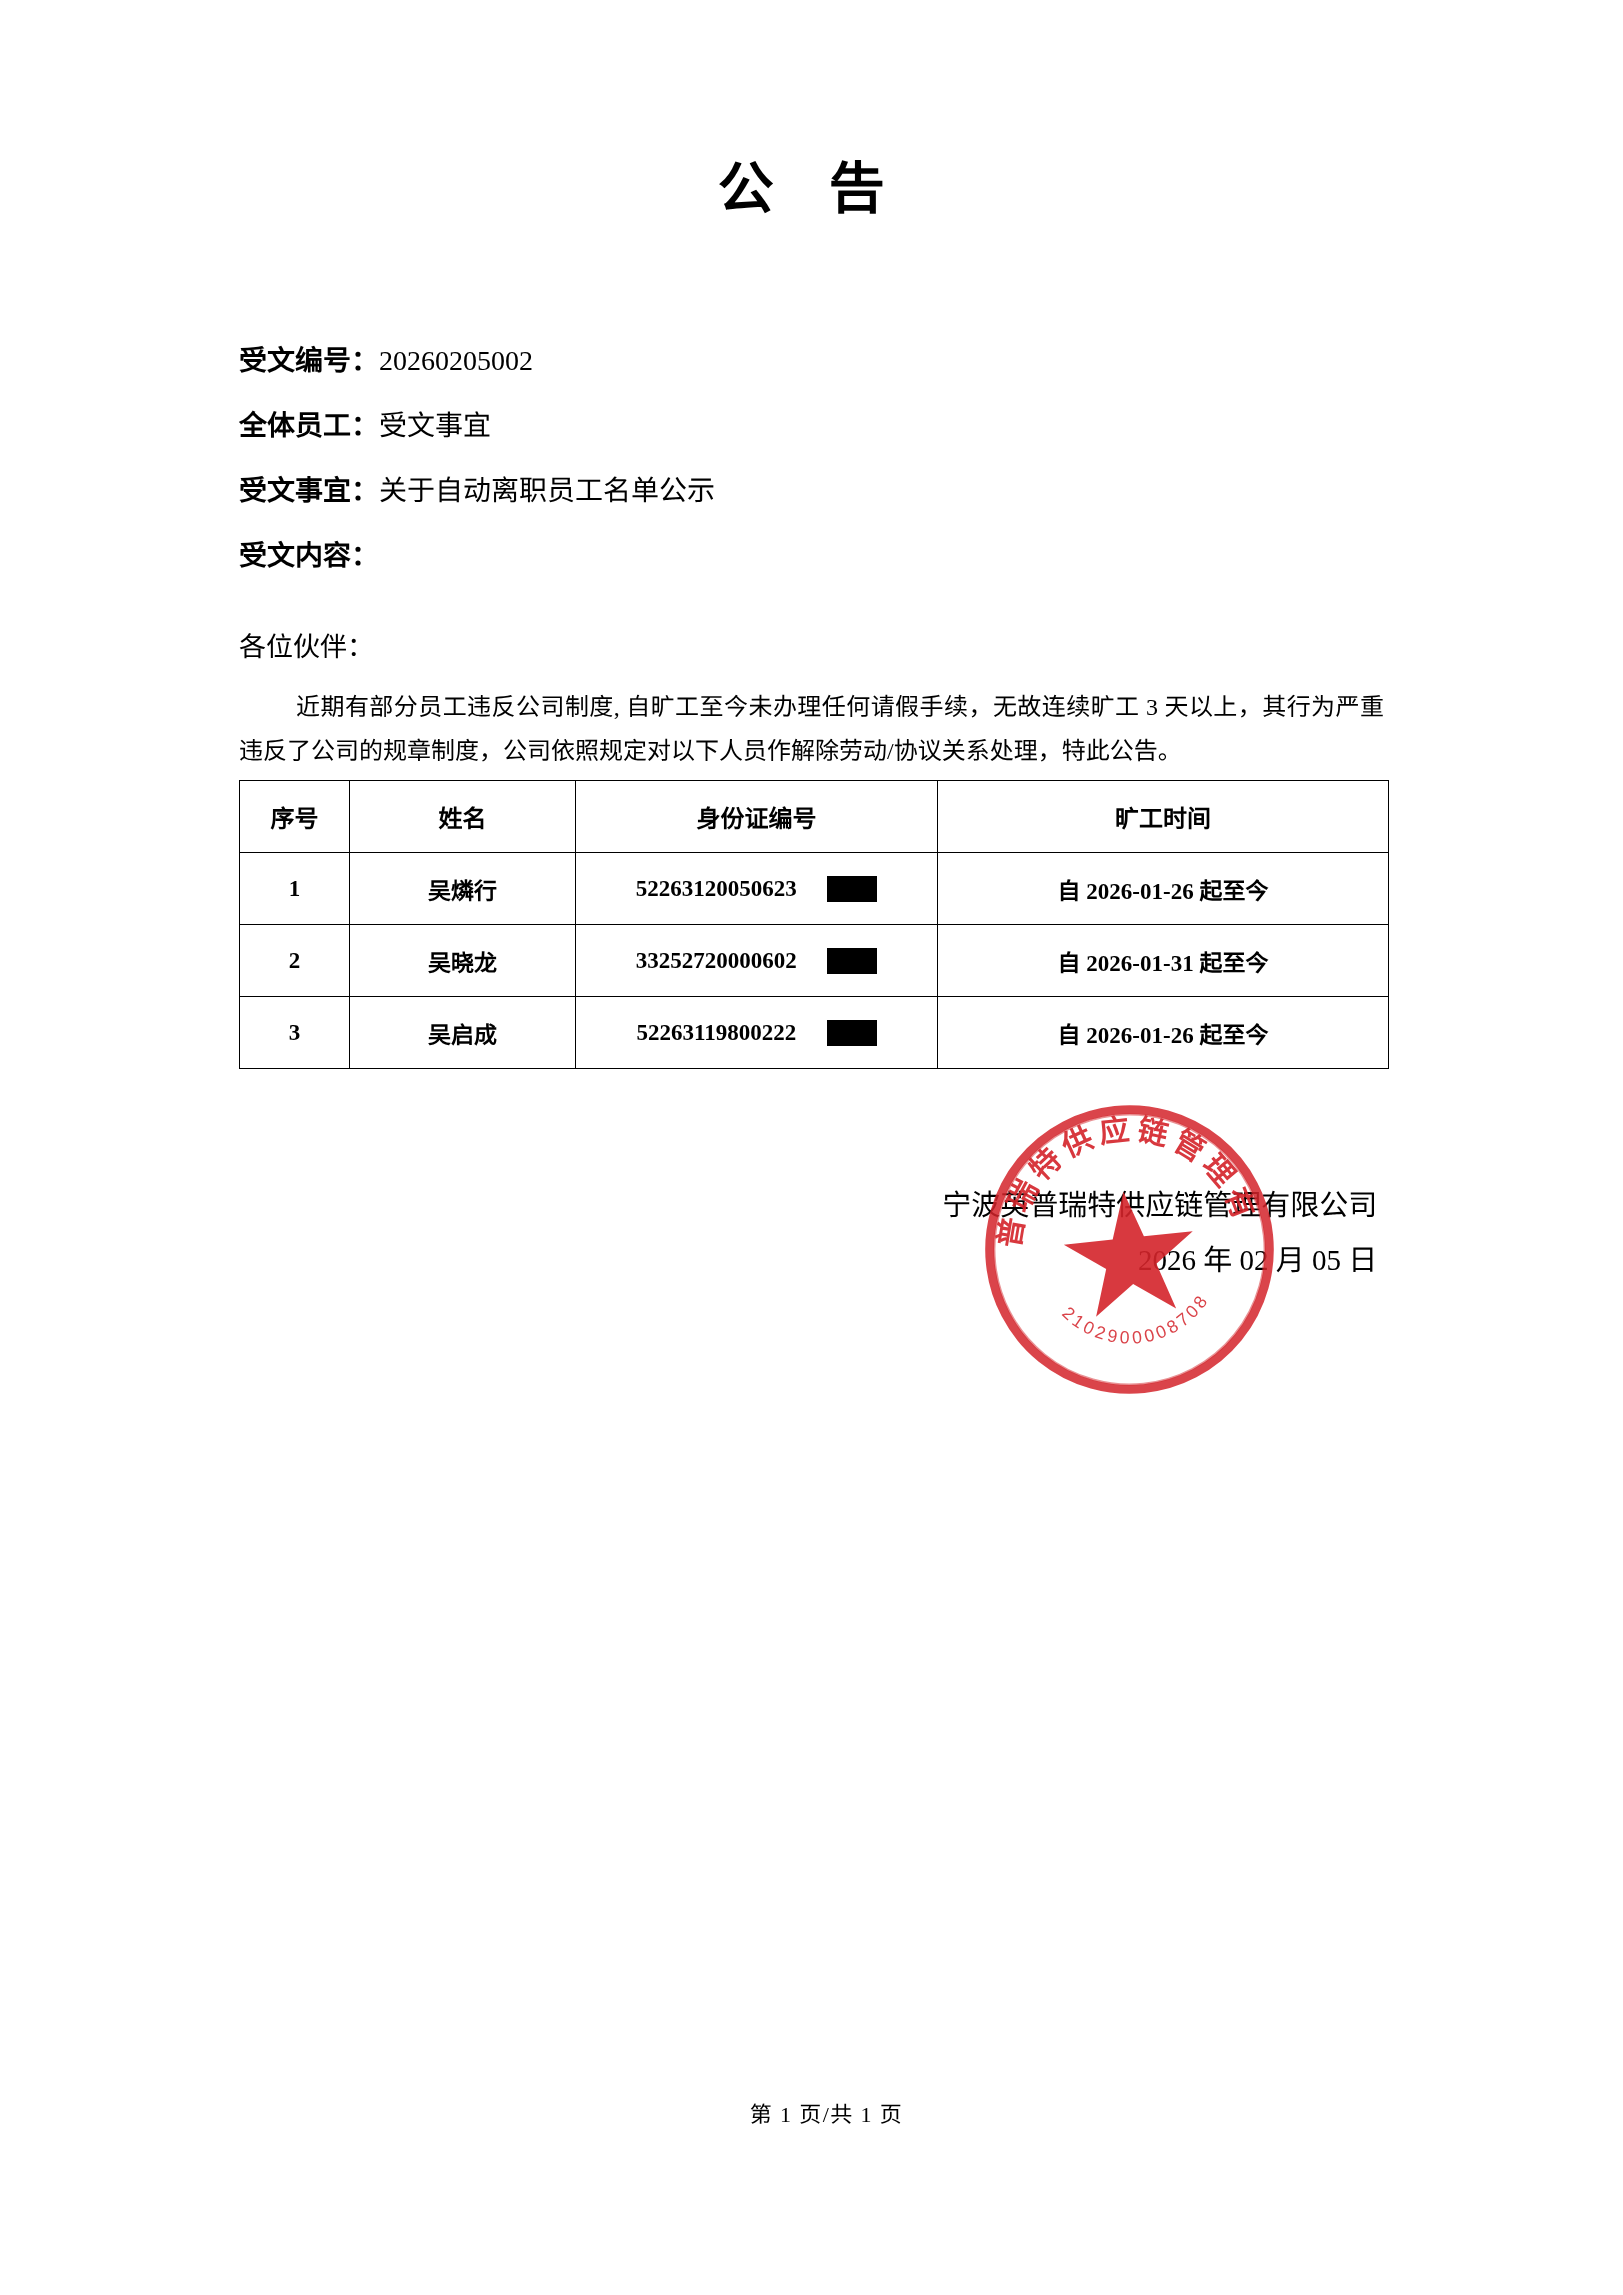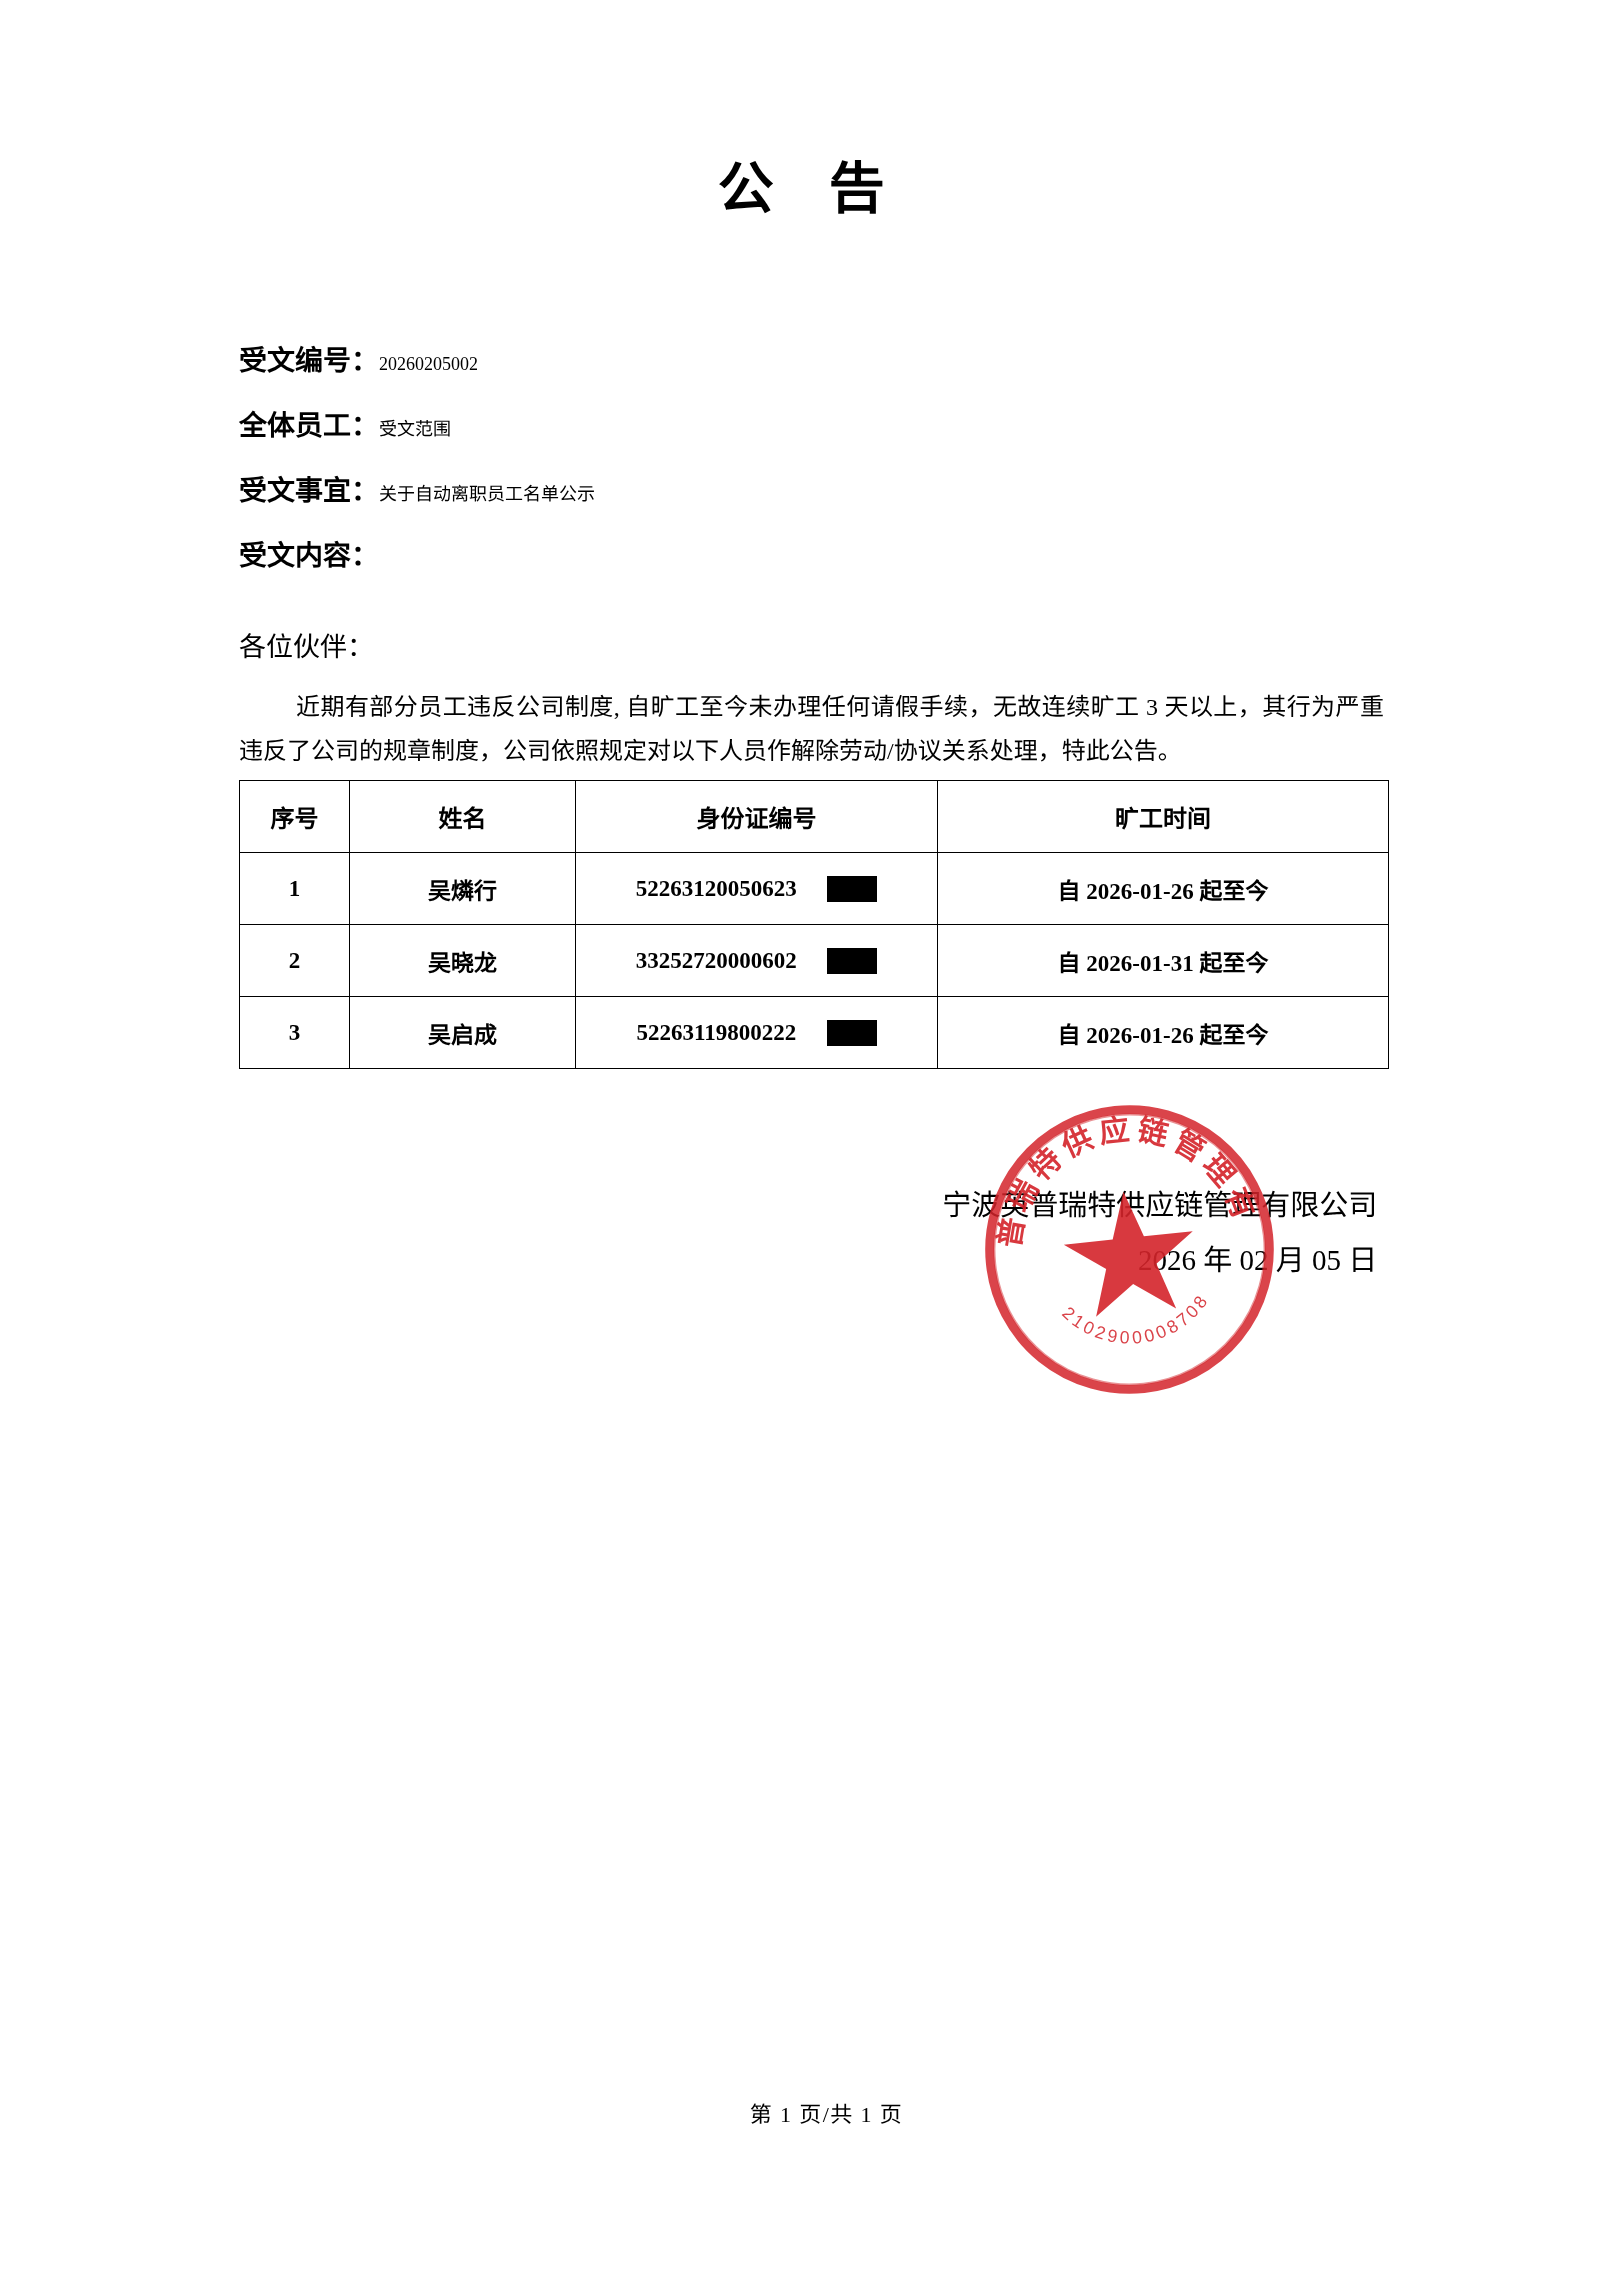--- a/index.html
+++ b/index.html
@@ -44,21 +44,21 @@
     line-height: 1.0;
     margin-bottom: 37px;
     white-space: nowrap;
   }
   .meta-label {
     font-weight: 700;
     font-size: 28px;
   }
   .meta-value {
     font-weight: 400;
-    font-size: 18px;
+    font-size: 28px;
   }
   .salutation {
     font-size: 27px;
     margin-top: 55px;
     margin-bottom: 20.5px;
   }
   .body-para {
     font-size: 24px;
     line-height: 1.85;
     text-align: justify;
@@ -140,21 +140,21 @@
 <div class="page">
   <div class="inner">
 
     <div class="doc-title">公  告</div>
 
     <div class="meta-block">
       <div class="meta-row">
         <span class="meta-label">受文编号：</span><span class="meta-value">20260205002</span>
       </div>
       <div class="meta-row">
-        <span class="meta-label">全体员工：</span><span class="meta-value">受文范围</span>
+        <span class="meta-label">全体员工：</span><span class="meta-value">受文事宜</span>
       </div>
       <div class="meta-row">
         <span class="meta-label">受文事宜：</span><span class="meta-value">关于自动离职员工名单公示</span>
       </div>
       <div class="meta-row">
         <span class="meta-label">受文内容：</span><span class="meta-value"></span>
       </div>
     </div>
 
     <div class="salutation">各位伙伴：</div>

